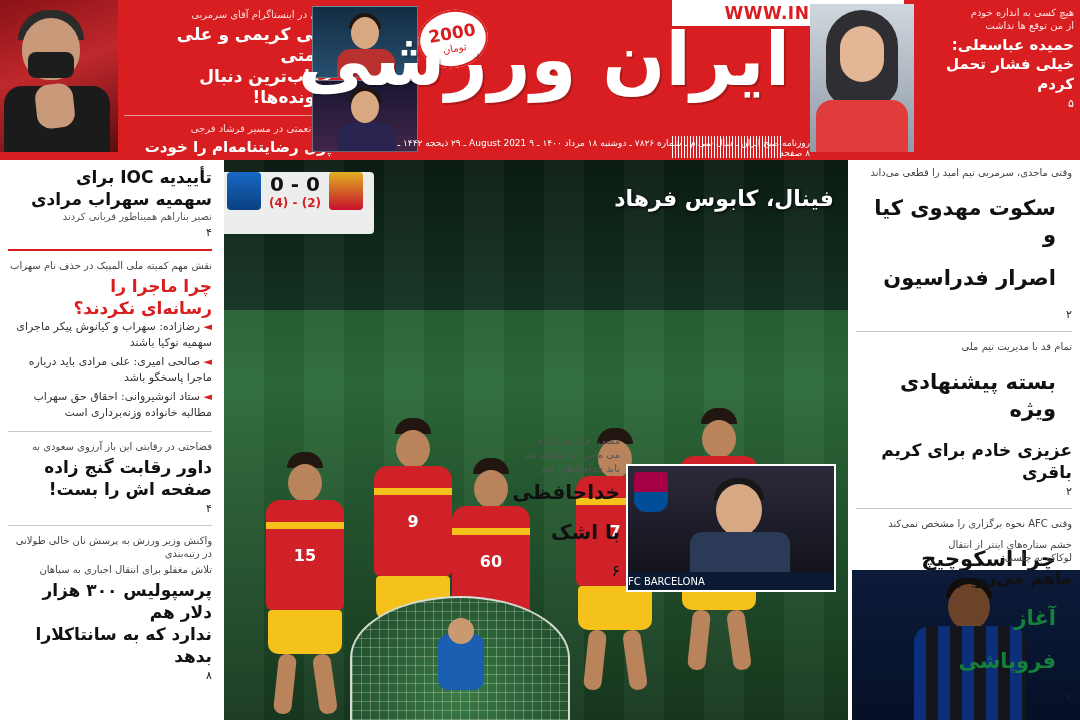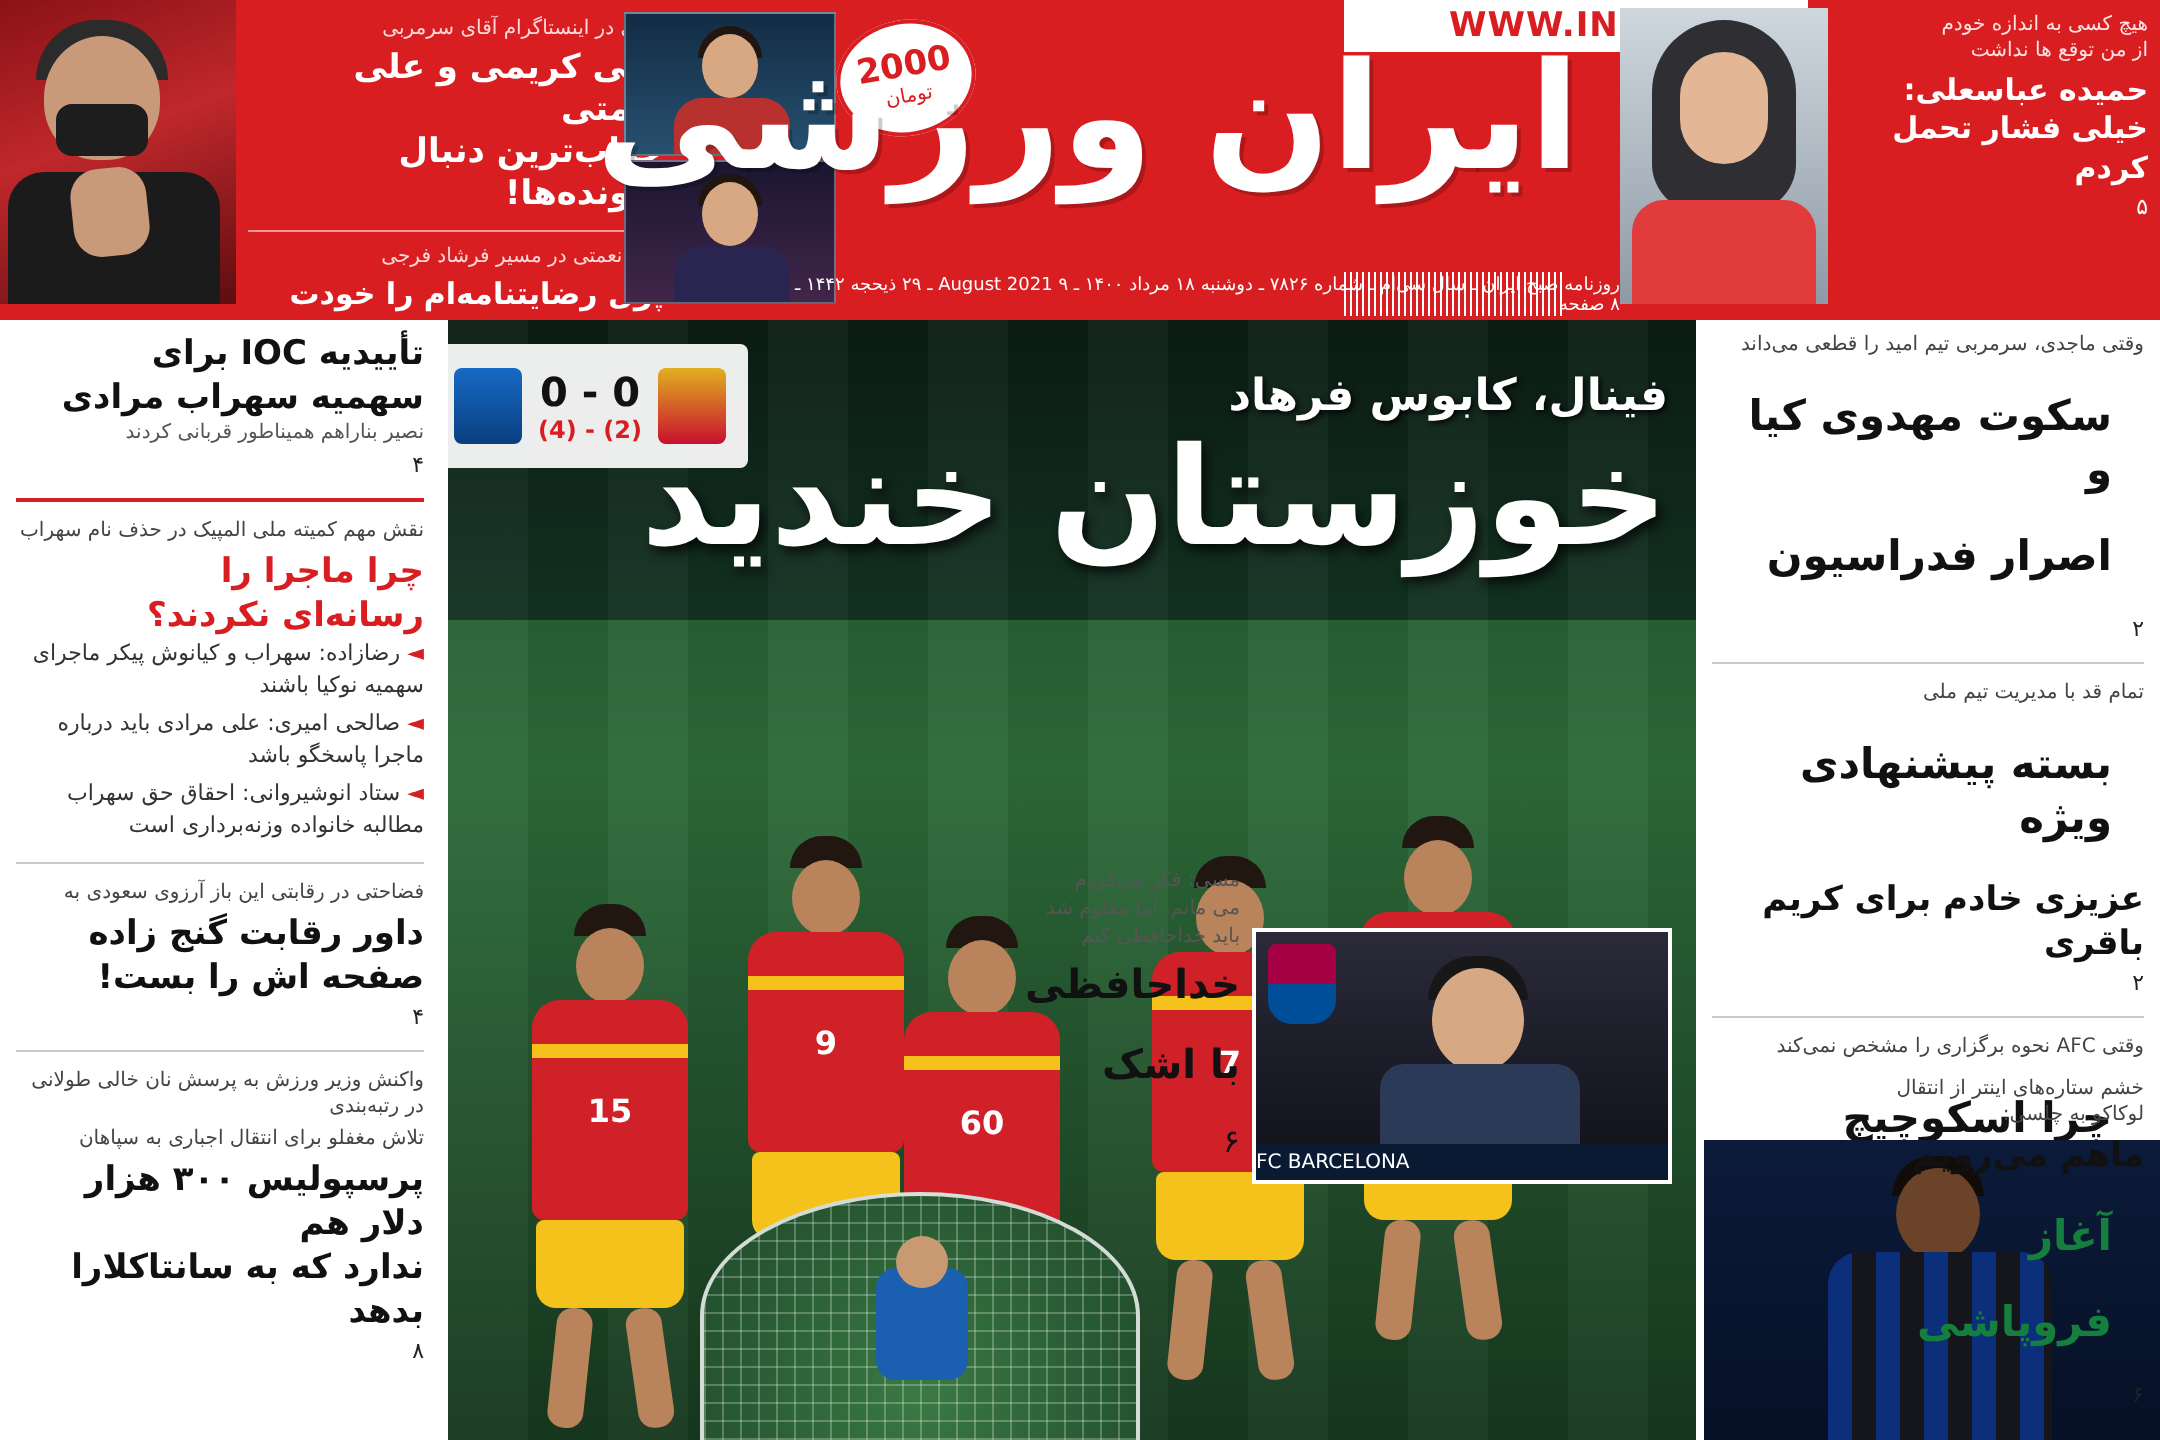--- a/index.html
+++ b/index.html
@@ -87,21 +87,21 @@
   .bullets .b{color:#d81e20;font-weight:bold;}
 
   
   .mainphoto{position:absolute;left:0;top:0;width:624px;height:560px;background:linear-gradient(180deg,#1f4d2a 0%,#2d6b39 40%,#17381f 100%);overflow:hidden;}
   .pitch-lines{position:absolute;left:0;top:0;width:100%;height:100%;background:repeating-linear-gradient(90deg,rgba(255,255,255,.03) 0 40px,rgba(0,0,0,.05) 40px 80px);}
   .crowd{position:absolute;left:0;top:0;width:100%;height:150px;background:linear-gradient(180deg,#0b1a12,#123021);opacity:.95;}
   .mainhead{position:absolute;right:14px;top:26px;width:560px;text-align:right;z-index:5;}
   .mainhead .small{font-size:22px;font-weight:bold;color:#ffffff;text-shadow:1px 1px 3px #000;margin-bottom:2px;}
   .mainhead .huge{font-size:68px;font-weight:bold;color:#ffffff;text-shadow:2px 3px 6px rgba(0,0,0,.75);line-height:74px;white-space:nowrap;}
 
-  .scorebox{position:absolute;right:474px;top:12px;width:158px;height:62px;background:rgba(255,255,255,.92);border-radius:4px;z-index:6;display:flex;align-items:center;justify-content:center;gap:8px;}
+  .scorebox{position:absolute;right:474px;top:12px;width:158px;height:62px;background:rgba(255,255,255,.92);border-radius:4px;z-index:6;display:flex;justify-content:center;gap:8px;}
   .sb-badge{width:34px;height:38px;border-radius:4px;}
   .sb-badge.a{background:linear-gradient(180deg,#e0b020,#c8102e);}
   .sb-badge.b{background:linear-gradient(180deg,#1769c4,#0a3f80);}
   .sb-score{font-size:20px;font-weight:bold;color:#111;direction:ltr;}
   .sb-pens{font-size:12px;color:#d81e20;font-weight:bold;direction:ltr;}
 
   
   .player{position:absolute;bottom:6px;}
   .p-head{width:34px;height:38px;border-radius:50%;background:#b9835c;margin:0 auto;}
   .p-hair{width:36px;height:16px;border-radius:18px 18px 0 0;background:#221611;margin:0 auto -4px auto;}
@@ -247,21 +247,20 @@
       </div>
     </div>
 
     <div class="col-mid">
       <div class="mainphoto">
         <div class="crowd"></div>
         <div class="pitch-lines"></div>
 
         <div class="mainhead">
           <div class="small">فینال، کابوس فرهاد</div>
-          <div class="huge">خوزستان خندید</div>
         </div>
 
         <div class="scorebox">
           <div class="sb-badge a"></div>
           <div style="text-align:center">
             <div class="sb-score">0 - 0</div>
             <div class="sb-pens">(4) - (2)</div>
           </div>
           <div class="sb-badge b"></div>
         </div>

